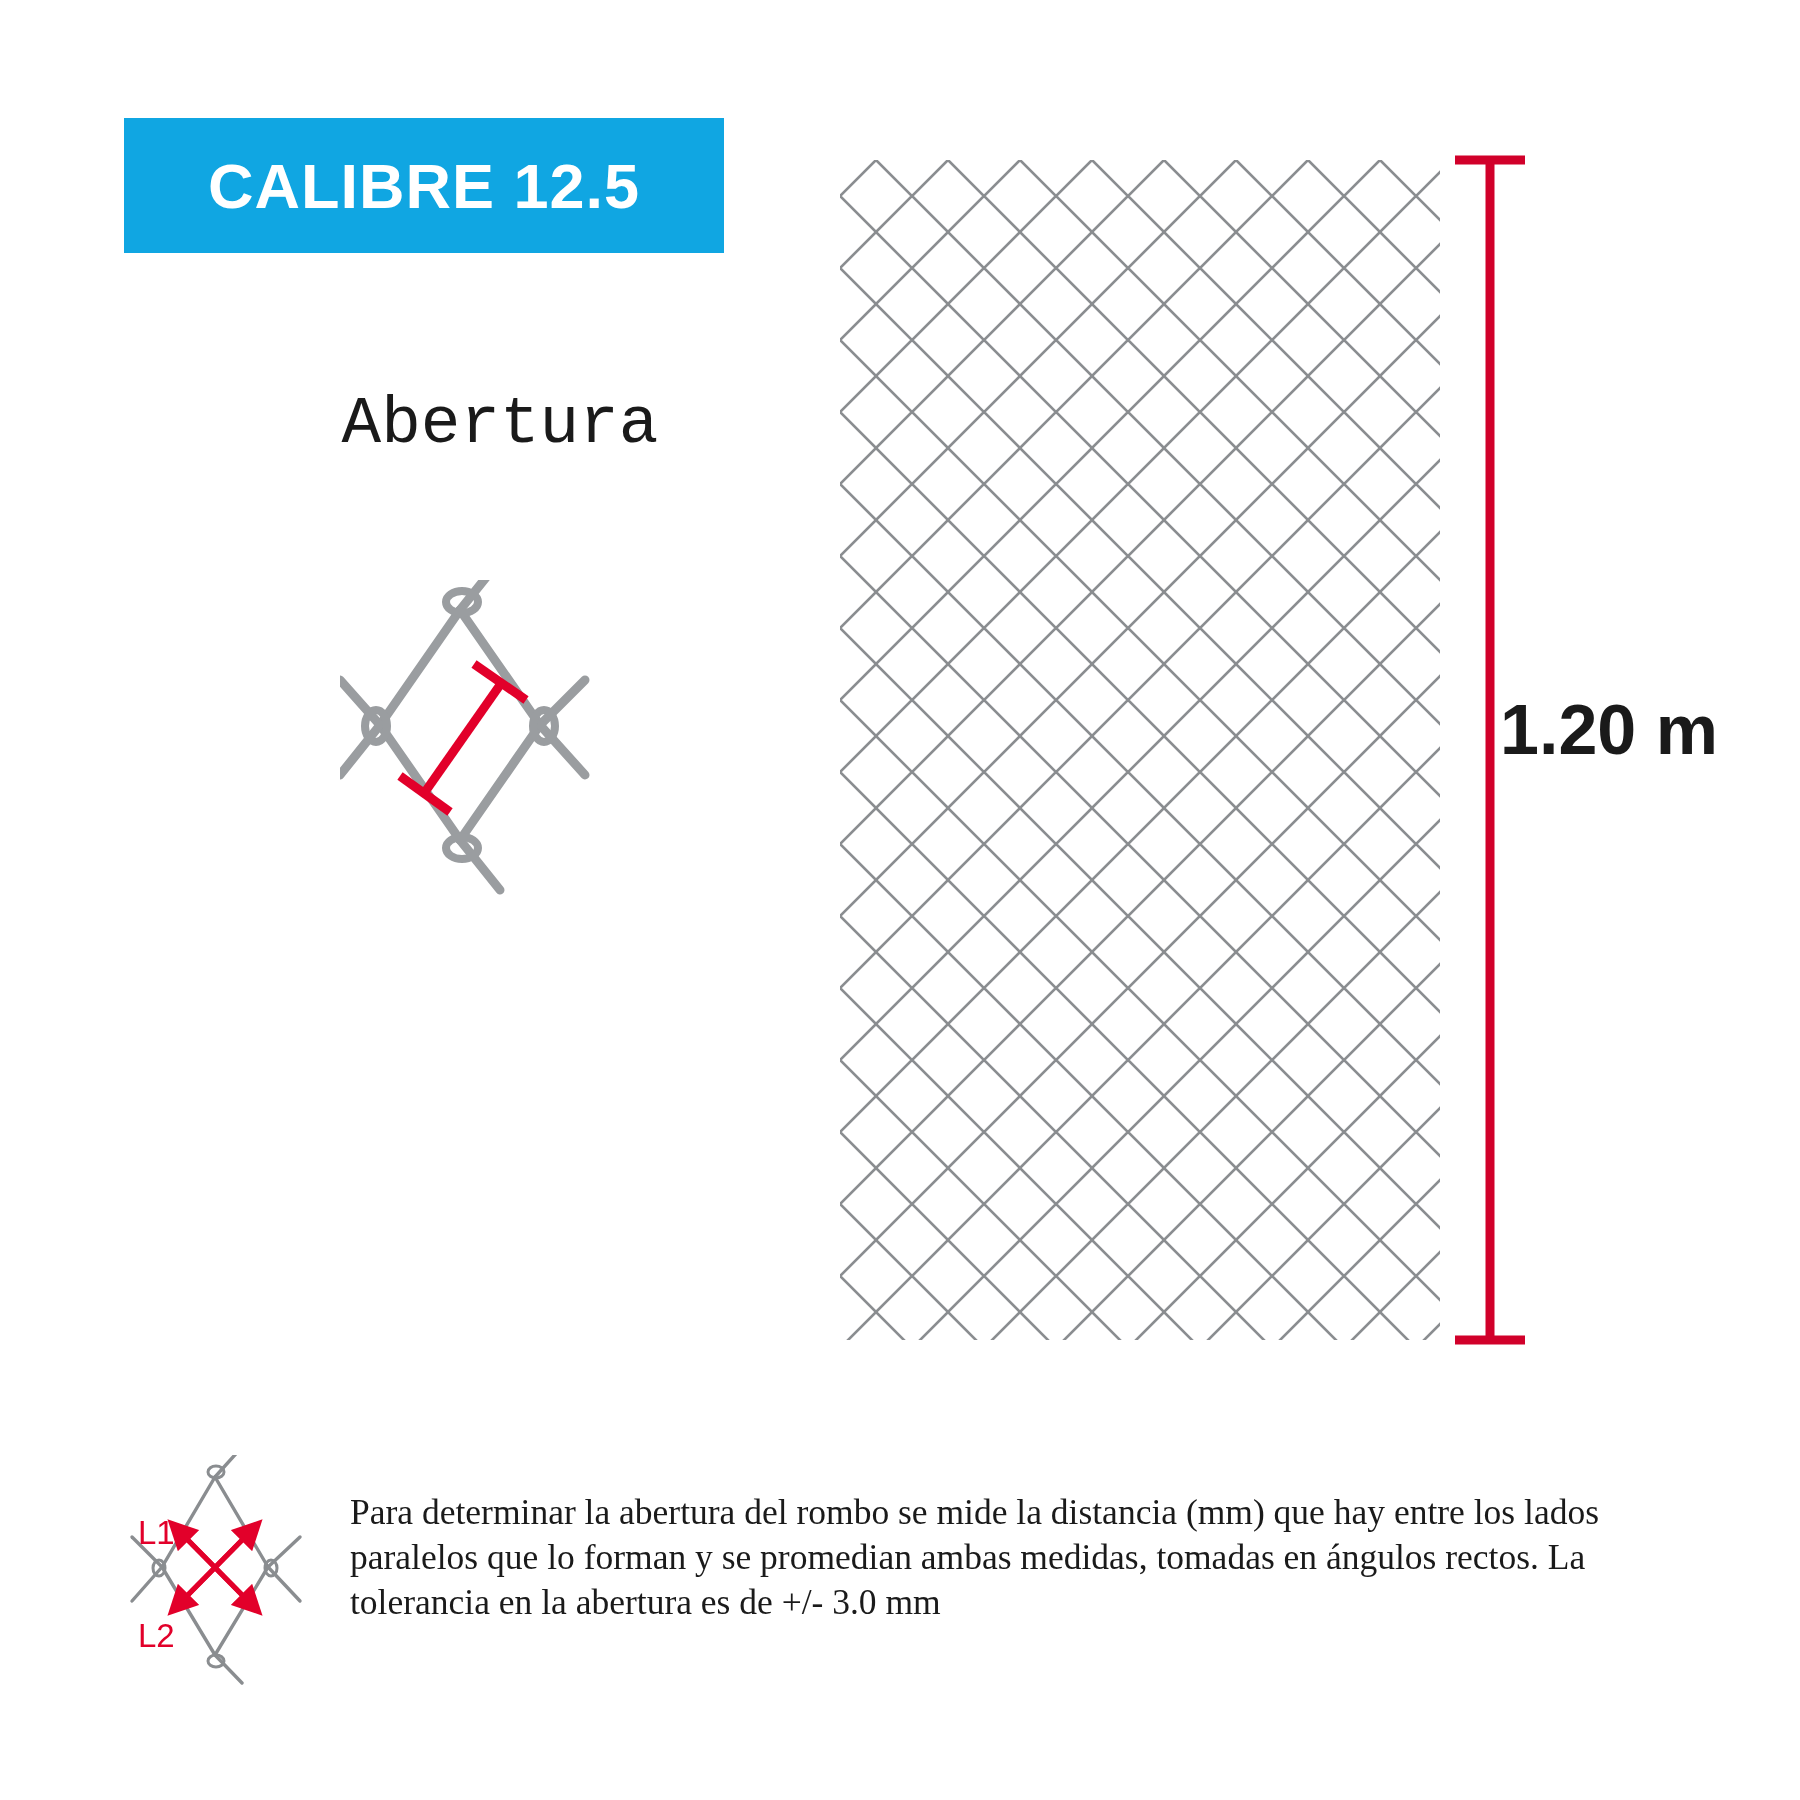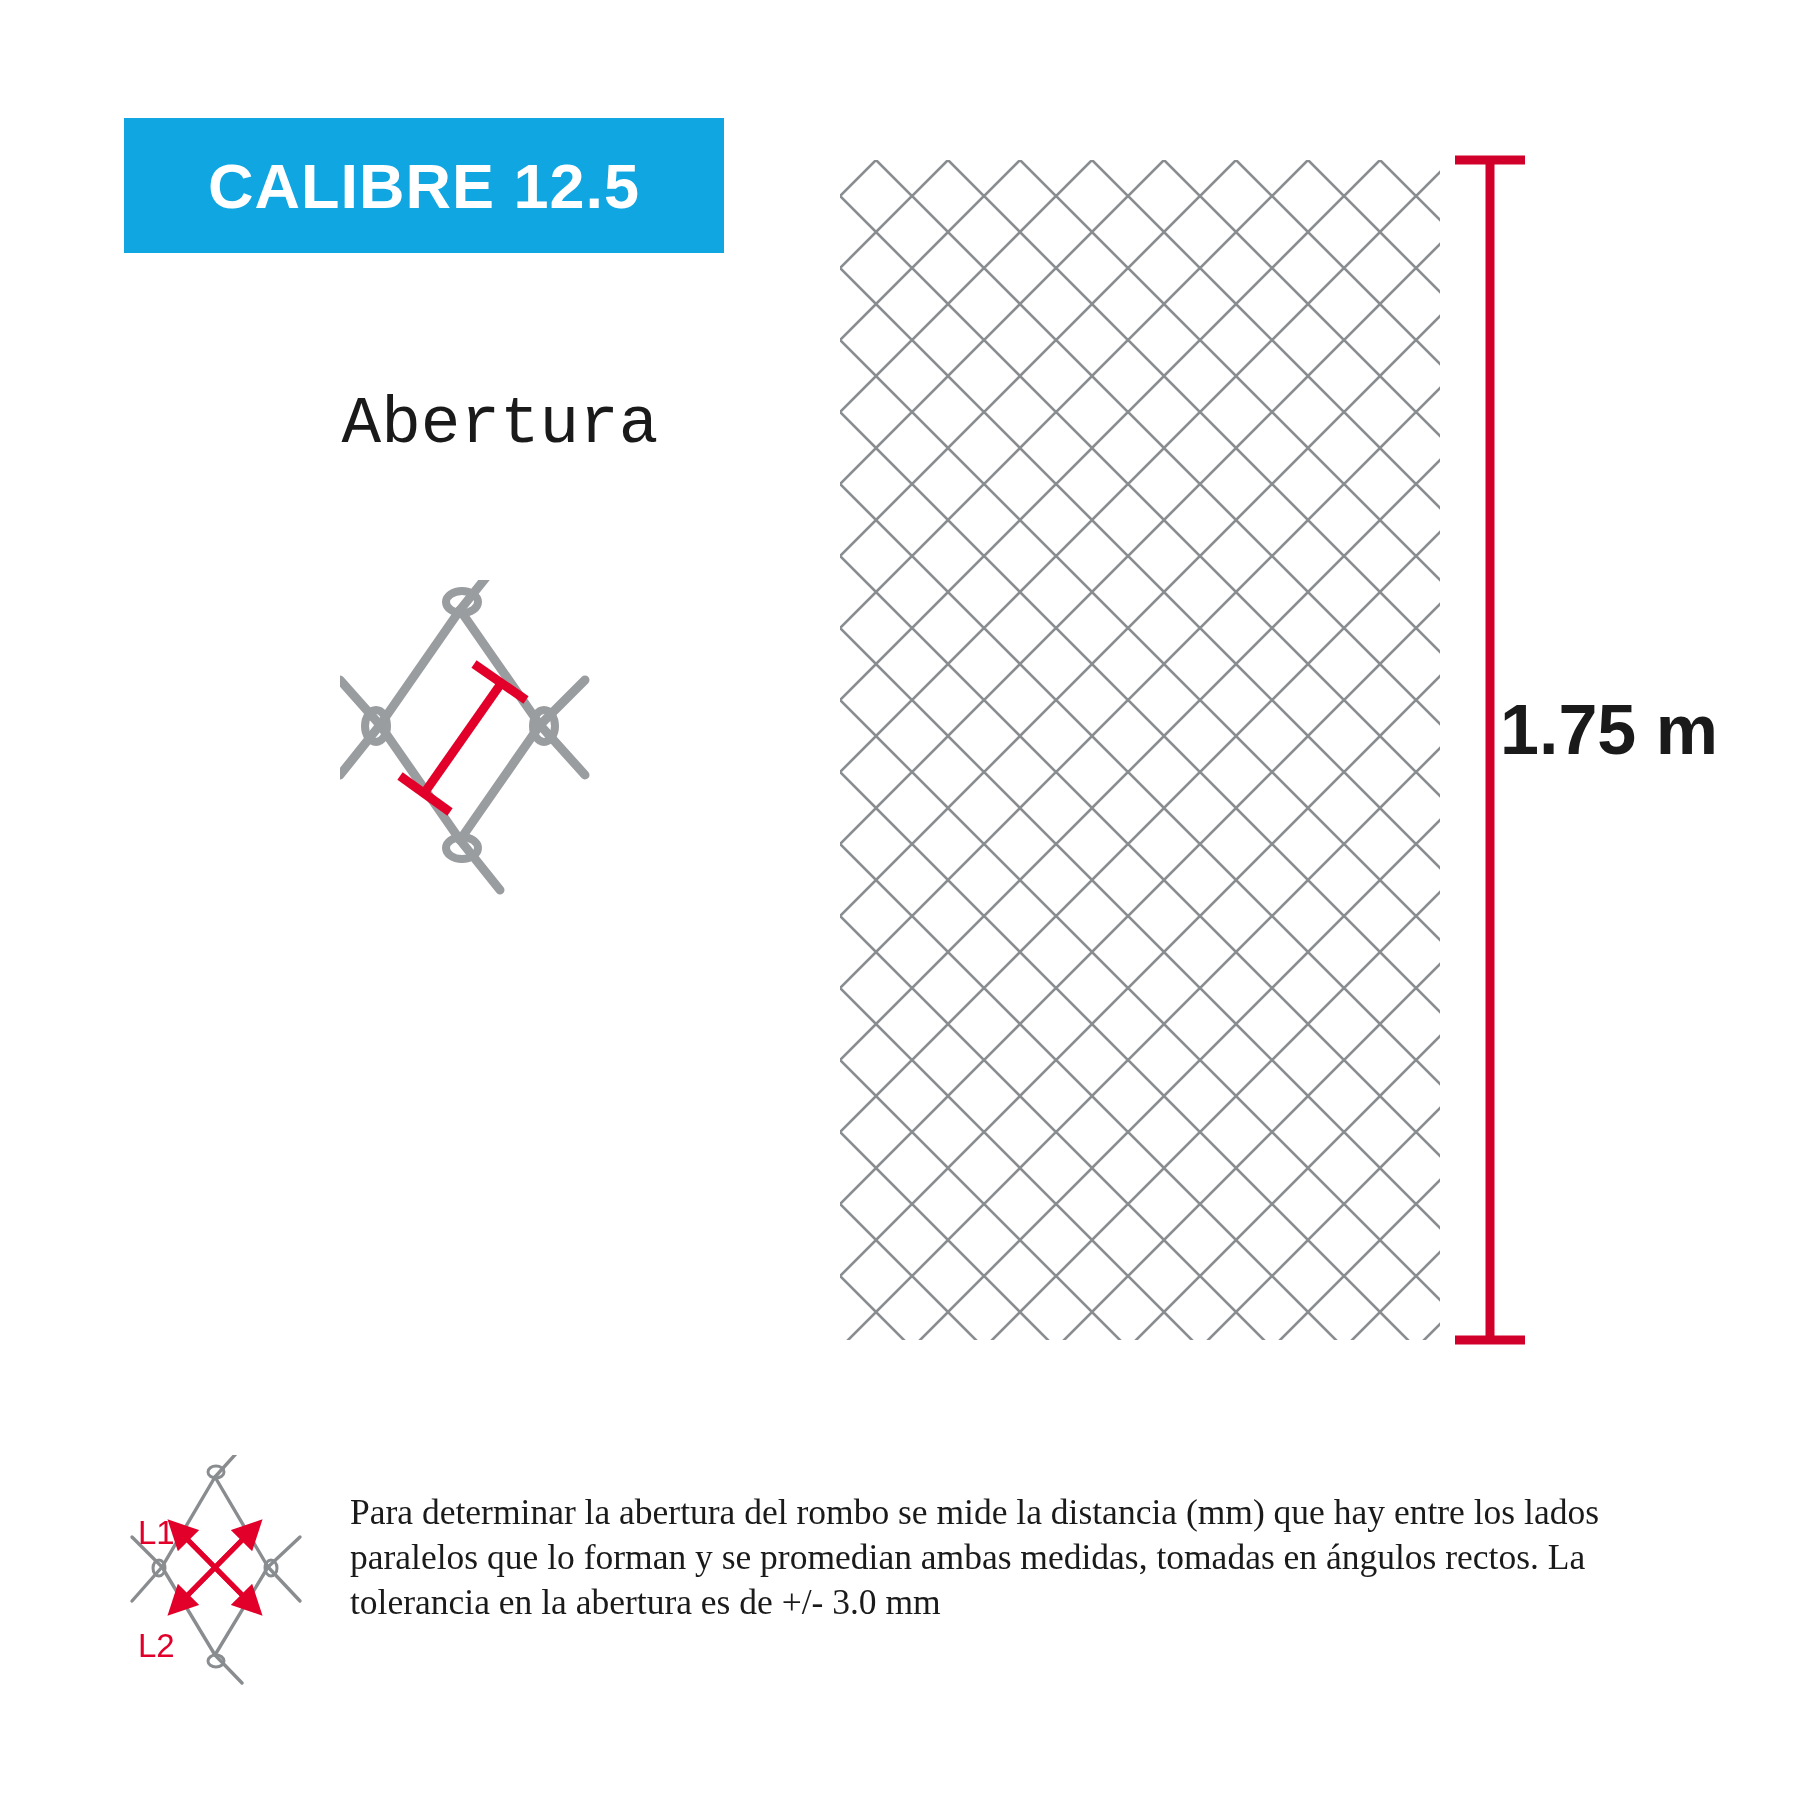--- a/index.html
+++ b/index.html
@@ -117,21 +117,21 @@
     font-family: Liberation Serif, serif;
     padding-top: 35px;
   }
   .l-label {
     position: absolute;
     color: #e2002a;
     font-size: 33px;
     font-family: "Liberation Sans", sans-serif;
   }
   #l1-label { left: 18px; top: 22px; margin-top: 37px; }
-  #l2-label { left: 18px; top: 172px; }
+  #l2-label { left: 18px; top: 162px; }
 </style>
 </head>
 <body>
 
 <div id="calibre-badge">
   <span class="label">CALIBRE 12.5</span>
 </div>
 
 <div id="abertura-block">
   <div id="abertura-title">Abertura</div>
@@ -182,21 +182,21 @@
 
 <div id="height-dim">
   <svg width="80" height="1200" viewBox="0 0 80 1200">
     <g stroke="#d1002a" stroke-width="9" stroke-linecap="butt">
       <line x1="40" y1="10" x2="40" y2="1190"></line>
       <line x1="5" y1="10" x2="75" y2="10"></line>
       <line x1="5" y1="1190" x2="75" y2="1190"></line>
     </g>
   </svg>
 </div>
-<div id="height-label">1.75 m</div>
+<div id="height-label">1.20 m</div>
 
 <div id="footnote">
   <div id="footnote-figure">
     <svg width="200" height="230" viewBox="0 0 200 230">
       <g stroke="#8a8d90" stroke-width="3.4" fill="none" stroke-linecap="round">
         <line x1="95" y1="22" x2="42" y2="112"></line>
         <line x1="42" y1="112" x2="95" y2="200"></line>
         <line x1="95" y1="200" x2="148" y2="112"></line>
         <line x1="148" y1="112" x2="95" y2="22"></line>
         <line x1="95" y1="22" x2="122" y2="-8"></line>

